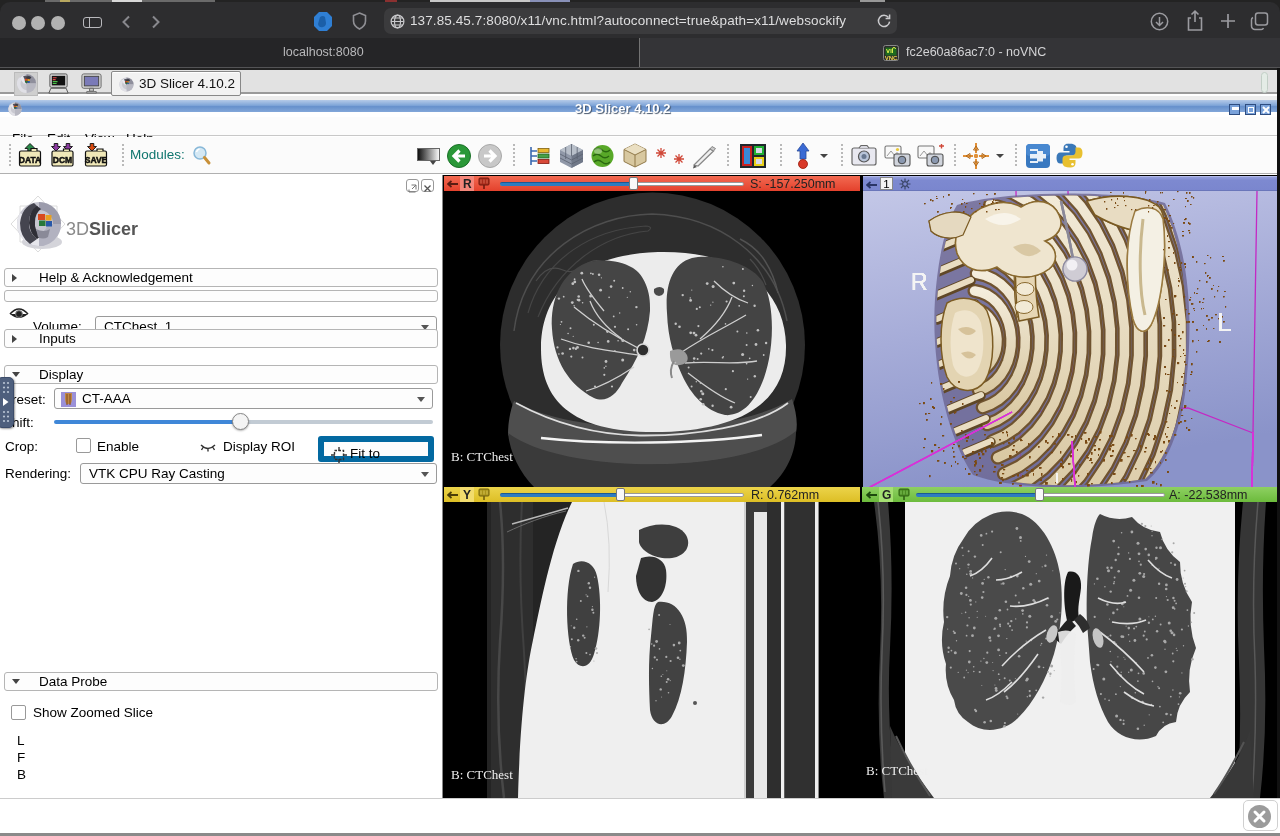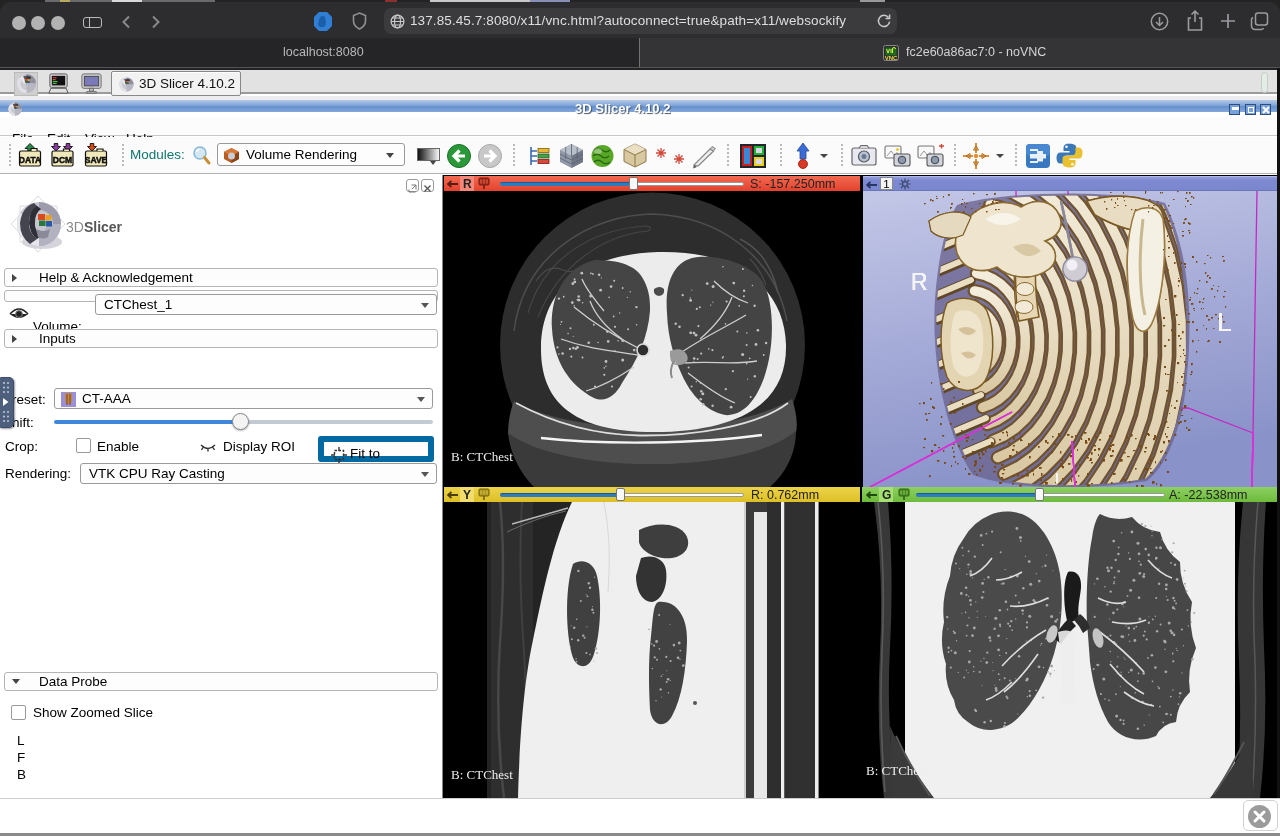--- a/index.html
+++ b/index.html
@@ -244,30 +244,20 @@
         <path d="M13 8 v-2 h6 v2" fill="#f0e8b8" stroke="#111" stroke-width="1.2"></path>
         <text x="12" y="19.5" font-size="8.5" font-weight="bold" fill="#111" text-anchor="middle" font-family="Liberation Sans" stroke="#111" stroke-width="0.5">SAVE</text>
       </svg>
       <div class="tsep abs" style="left:121px;"></div>
       <div class="abs" style="left:130px;top:10px;font-size:13.5px;color:#0f766e;">Modules:</div>
       <svg class="abs" style="left:192px;top:8px;" width="20" height="22" viewBox="0 0 20 22">
         <circle cx="8" cy="8" r="6" fill="#d4e8f4" stroke="#88b8d8" stroke-width="1.5"></circle>
         <path d="M4.5 7 a4 4 0 0 1 3-3" stroke="#fff" stroke-width="1.5" fill="none"></path>
         <path d="M12.5 12.5 L17 18" stroke="#c89038" stroke-width="3" stroke-linecap="round"></path>
       </svg>
-      <div class="abs" style="left:217px;top:6px;width:188px;height:23px;background:#fdfdfd;border:1px solid #999;border-radius:3px;">
-        <svg class="abs" style="left:5px;top:3px;" width="17" height="17" viewBox="0 0 17 17">
-          <polygon points="8.5,1 16,5 16,12 8.5,16 1,12 1,5" fill="#b85c20"></polygon>
-          <polygon points="8.5,1 16,5 8.5,9 1,5" fill="#d87838"></polygon>
-          <polygon points="8.5,9 16,5 16,12 8.5,16" fill="#8a4418"></polygon>
-          <circle cx="8.5" cy="9" r="3.5" fill="#c8ccd4"></circle>
-        </svg>
-        <span class="abs" style="left:28px;top:3px;font-size:13.5px;color:#000;">Volume Rendering</span>
-        <div class="abs" style="right:10px;top:9px;width:0;height:0;border-top:5px solid #444;border-left:4.5px solid transparent;border-right:4.5px solid transparent;"></div>
-      </div>
       <div class="abs" style="left:417px;top:11px;width:23px;height:13px;background:linear-gradient(90deg,#111,#f8f8f8);border:1px solid #666;"></div>
       <div class="abs" style="left:430px;top:24px;width:0;height:0;border-top:4px solid #444;border-left:3.5px solid transparent;border-right:3.5px solid transparent;"></div>
       <svg class="abs" style="left:446px;top:6px;" width="26" height="26" viewBox="0 0 26 26">
         <circle cx="13" cy="13" r="11.5" fill="#2a9838"></circle>
         <circle cx="13" cy="13" r="11.5" fill="none" stroke="#1a7028" stroke-width="1"></circle>
         <path d="M19 13 H9.5 M13.5 7.5 L8 13 L13.5 18.5" stroke="#fff" stroke-width="3.2" fill="none"></path>
       </svg>
       <svg class="abs" style="left:477px;top:6px;" width="26" height="26" viewBox="0 0 26 26">
         <circle cx="13" cy="13" r="11.5" fill="#c8c8c8"></circle>
         <circle cx="13" cy="13" r="11.5" fill="none" stroke="#a8a8a8" stroke-width="1"></circle>
@@ -397,41 +387,45 @@
           <path d="M53 31 a22 22 0 0 1 -34 18.5 l8 -11 a8 8 0 0 0 12 -7.5 z" fill="#b2b2c0"></path>
           <path d="M31 53 a22 22 0 0 1 -19 -33 l10 6 a10 10 0 0 0 9 16 z" fill="#e6e6ec"></path>
           <path d="M26 10 q-12 4 -14 20 q0 14 10 21 l7 -5 q-9 -7 -8 -17 q0 -11 9 -15 z" fill="#45454f"></path>
           <path d="M29 13 q-8 5 -8 17 q1 11 8 16 l4 -3 q-7 -6 -6 -14 q0 -9 6 -13 z" fill="#2e2e36"></path>
           <rect x="30" y="21" width="7" height="6" fill="#d84a20"></rect>
           <rect x="37.5" y="22" width="6" height="5.5" fill="#e8a020"></rect>
           <rect x="31" y="27.5" width="6.5" height="5.5" fill="#28783a"></rect>
           <rect x="38" y="28" width="6" height="5.5" fill="#2858a8"></rect>
           <path d="M28 36 q8 4 14 0 l-2 8 q-5 3 -10 0 z" fill="#8a8a98"></path>
         </svg>
-        <div class="abs" style="left:66px;top:44px;font-size:14px;color:#8a8a8a;">3D<b style="color:#555;">Slicer</b></div>
+        <div class="abs" style="left:66px;top:44px;font-size:18px;color:#8a8a8a;">3D<b style="color:#555;">Slicer</b></div>
 
         <div class="cbox" style="top:93px;">
             <span class="arr r"></span>
             <span class="lbl">Help &amp; Acknowledgement</span>
           </div>
         <div class="cbox" style="top:115px;height:12px;"></div>
 
         <svg class="abs" style="left:9px;top:131px;" width="20" height="16" viewBox="0 0 20 16">
           <path d="M1 8 Q10 -2 19 8" fill="none" stroke="#222" stroke-width="1.6"></path>
           <path d="M1 8 Q10 16 19 8" fill="#222"></path>
           <circle cx="10" cy="8" r="3.4" fill="#222" stroke="#888"></circle>
         </svg>
         <span class="flabel" style="left:33px;top:132px;margin-top:12px;">Volume:</span>
-        <div class="combo" style="left:95px;top:119px;width:342px;">
+        <div class="combo" style="left:95px;top:141px;width:342px;">
             <span class="txt">CTChest_1</span>
             <span class="dn"></span>
           </div>
         <div class="cbox" style="top:154px;">
             <span class="arr r"></span>
             <span class="lbl">Inputs</span>
+          </div>
+        <div class="cbox" style="top:190px;">
+            <span class="arr d"></span>
+            <span class="lbl">Display</span>
           </div>
 
         <span class="flabel" style="left:12px;top:217px;">reset:</span>
         <div class="combo" style="left:54px;top:213px;width:379px;">
           <svg class="abs" style="left:6px;top:3px;" width="15" height="15" viewBox="0 0 15 15">
             <rect width="15" height="15" fill="#9a90d8"></rect>
             <path d="M4 1 h7 v6 q0 3 -1.5 5 h-4 Q4 10 4 7 z" fill="#c08848"></path>
             <path d="M6 2 v11 M9 2 v11" stroke="#804818" stroke-width="1"></path>
           </svg>
           <span class="txt" style="left:27px;">CT-AAA</span>

